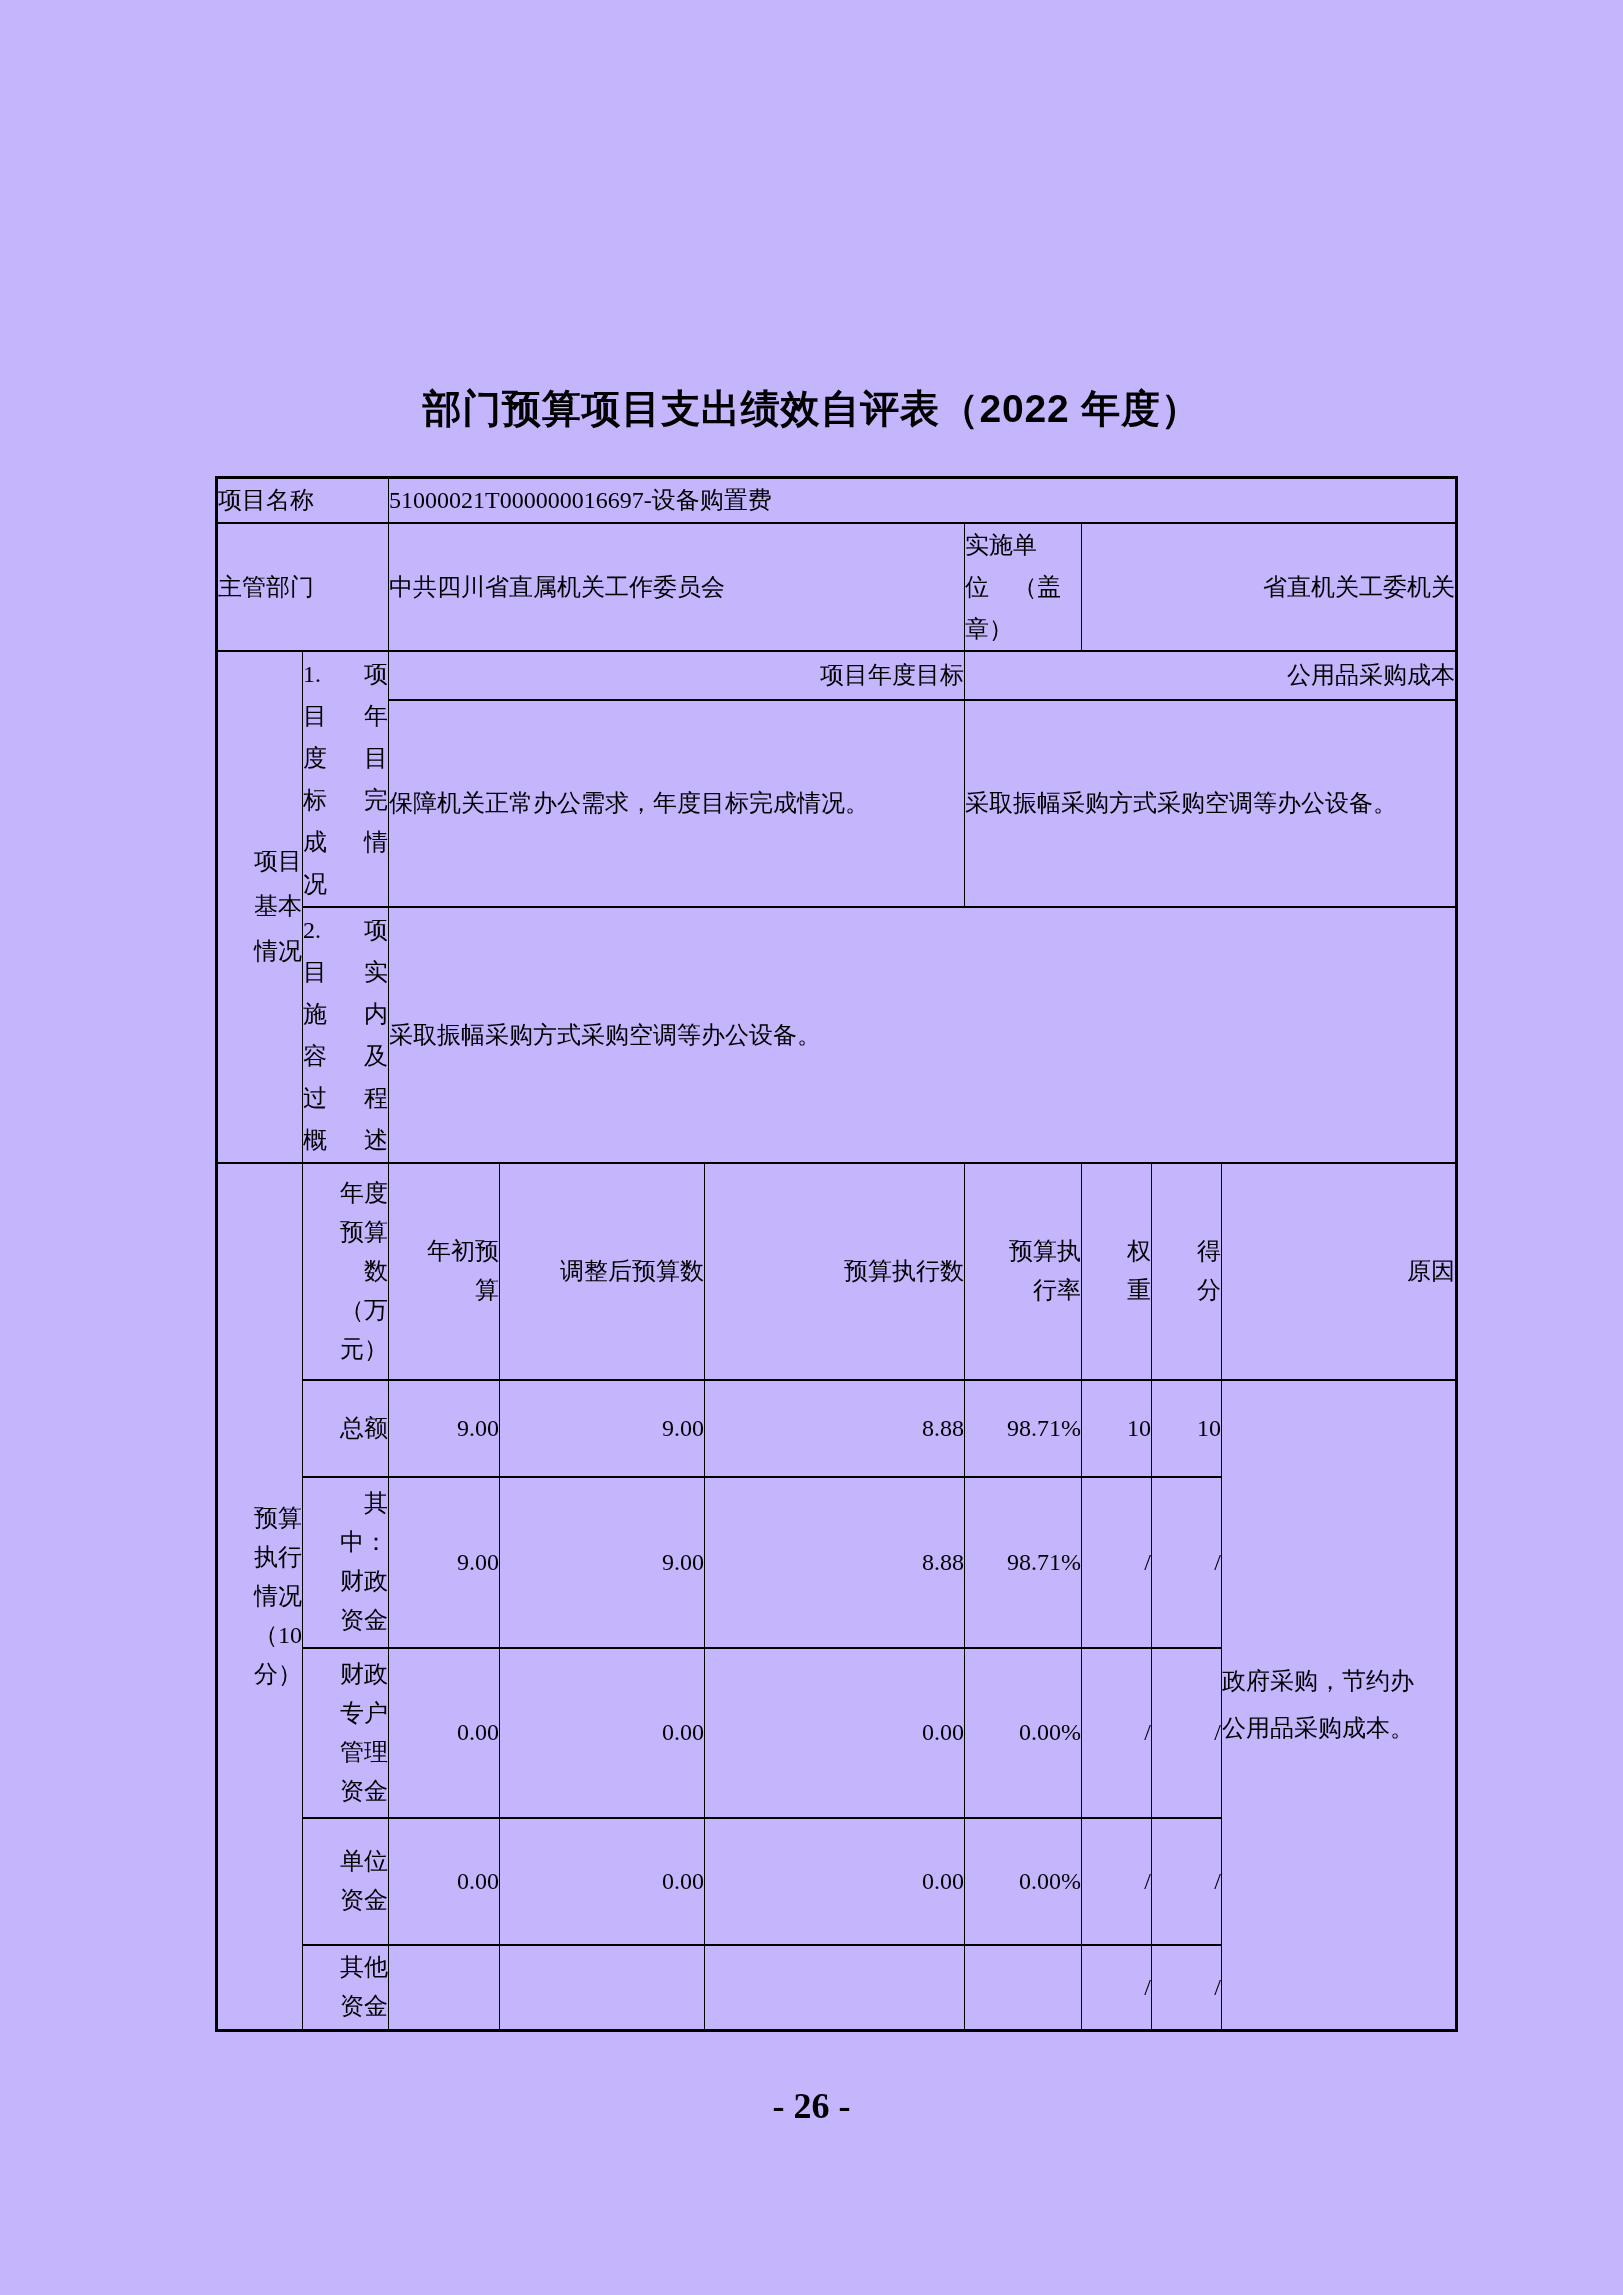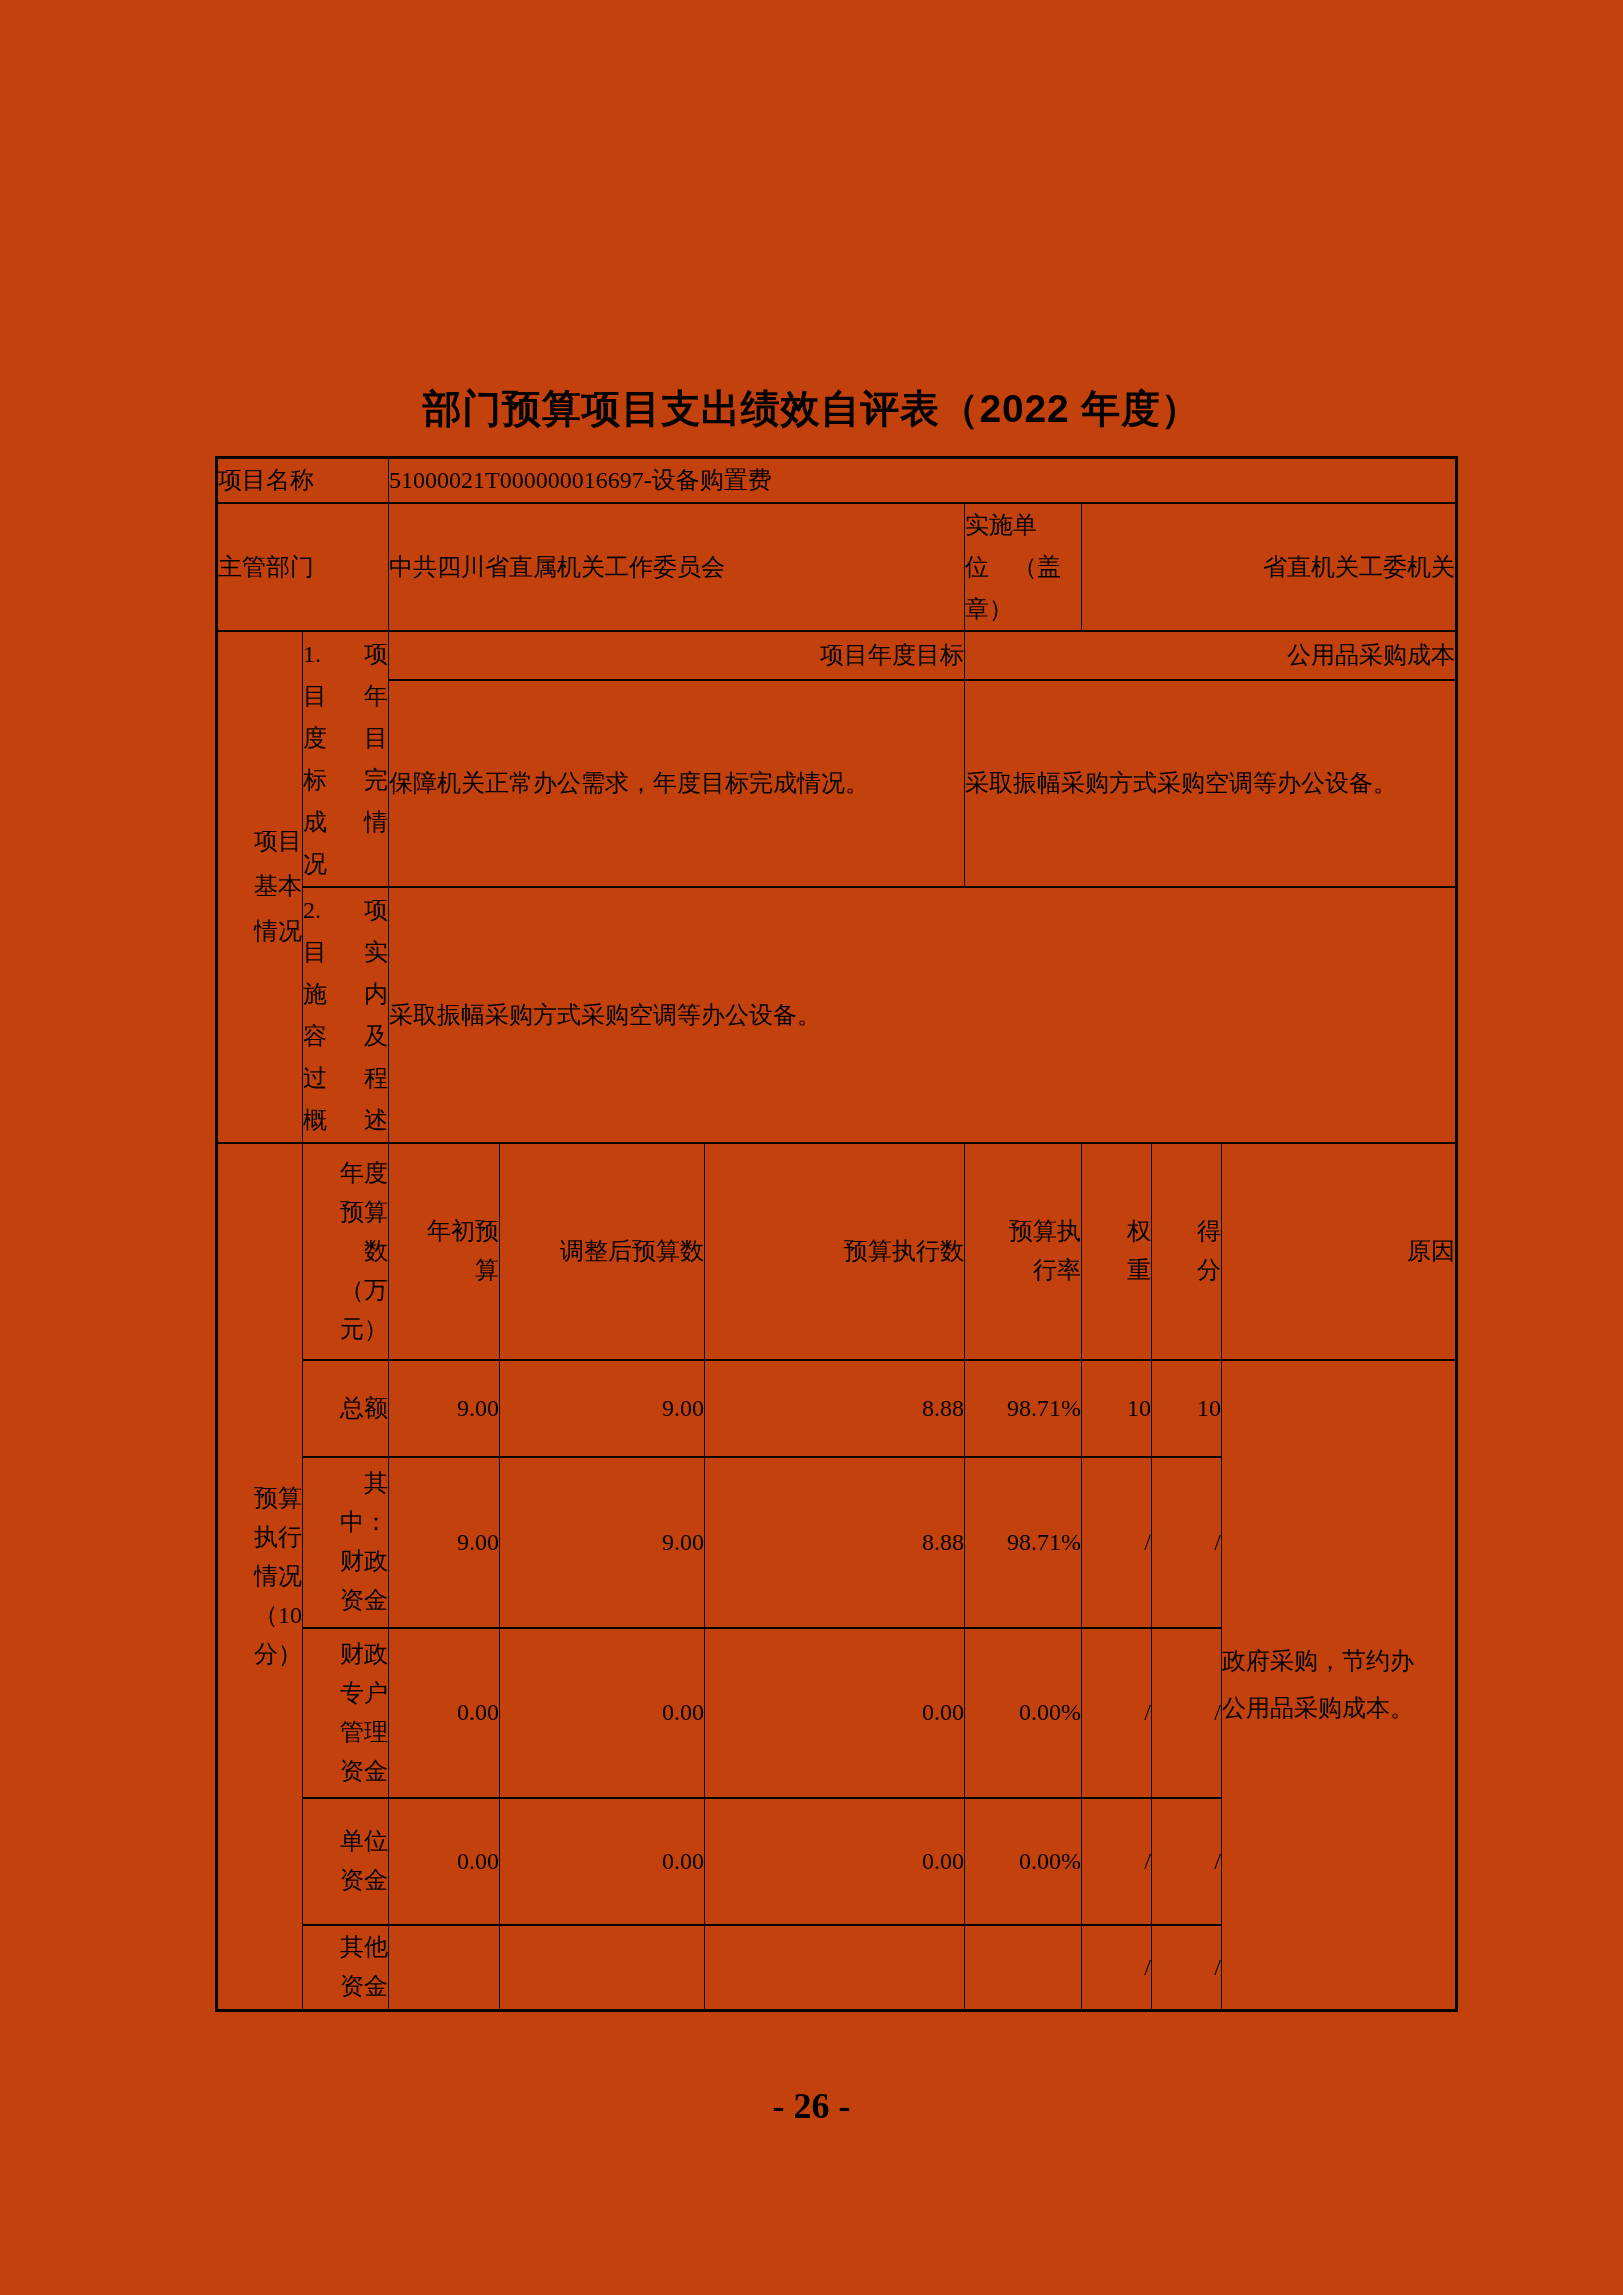--- a/index.html
+++ b/index.html
@@ -1,40 +1,40 @@
 <!DOCTYPE html>
 <html style="font-size:13px"><head>
 <meta charset="utf-8">
 <style>
   html, body { margin: 0; padding: 0; background: #ffffff; }
   .page {
     position: relative;
     width: 1623px;
     height: 2295px;
-    background: #c2410c;
+    background: #c4b5fd;
     color: #000000;
     font-family: "Liberation Serif", "DejaVu Serif", serif;
     overflow: hidden;
   }
   .doc-title {
     position: absolute;
     left: 0;
     top: 386px;
     width: 1623px;
     text-align: center;
     font-family: "Liberation Sans", "DejaVu Sans", sans-serif;
     font-weight: 700;
     font-size: 39px;
     line-height: 45px;
     letter-spacing: 0.8px;
   }
   table.doc-table {
     position: absolute;
     left: 215px;
-    top: 456px;
+    top: 476px;
     width: 1239px;
     border-collapse: collapse;
     table-layout: fixed;
     font-size: 24px;
     border: 3.2px solid #000;
     padding-left: 44px;
   }
   table.doc-table td {
     border: 1.6px solid #000;
     border-top-width: 2.4px;

